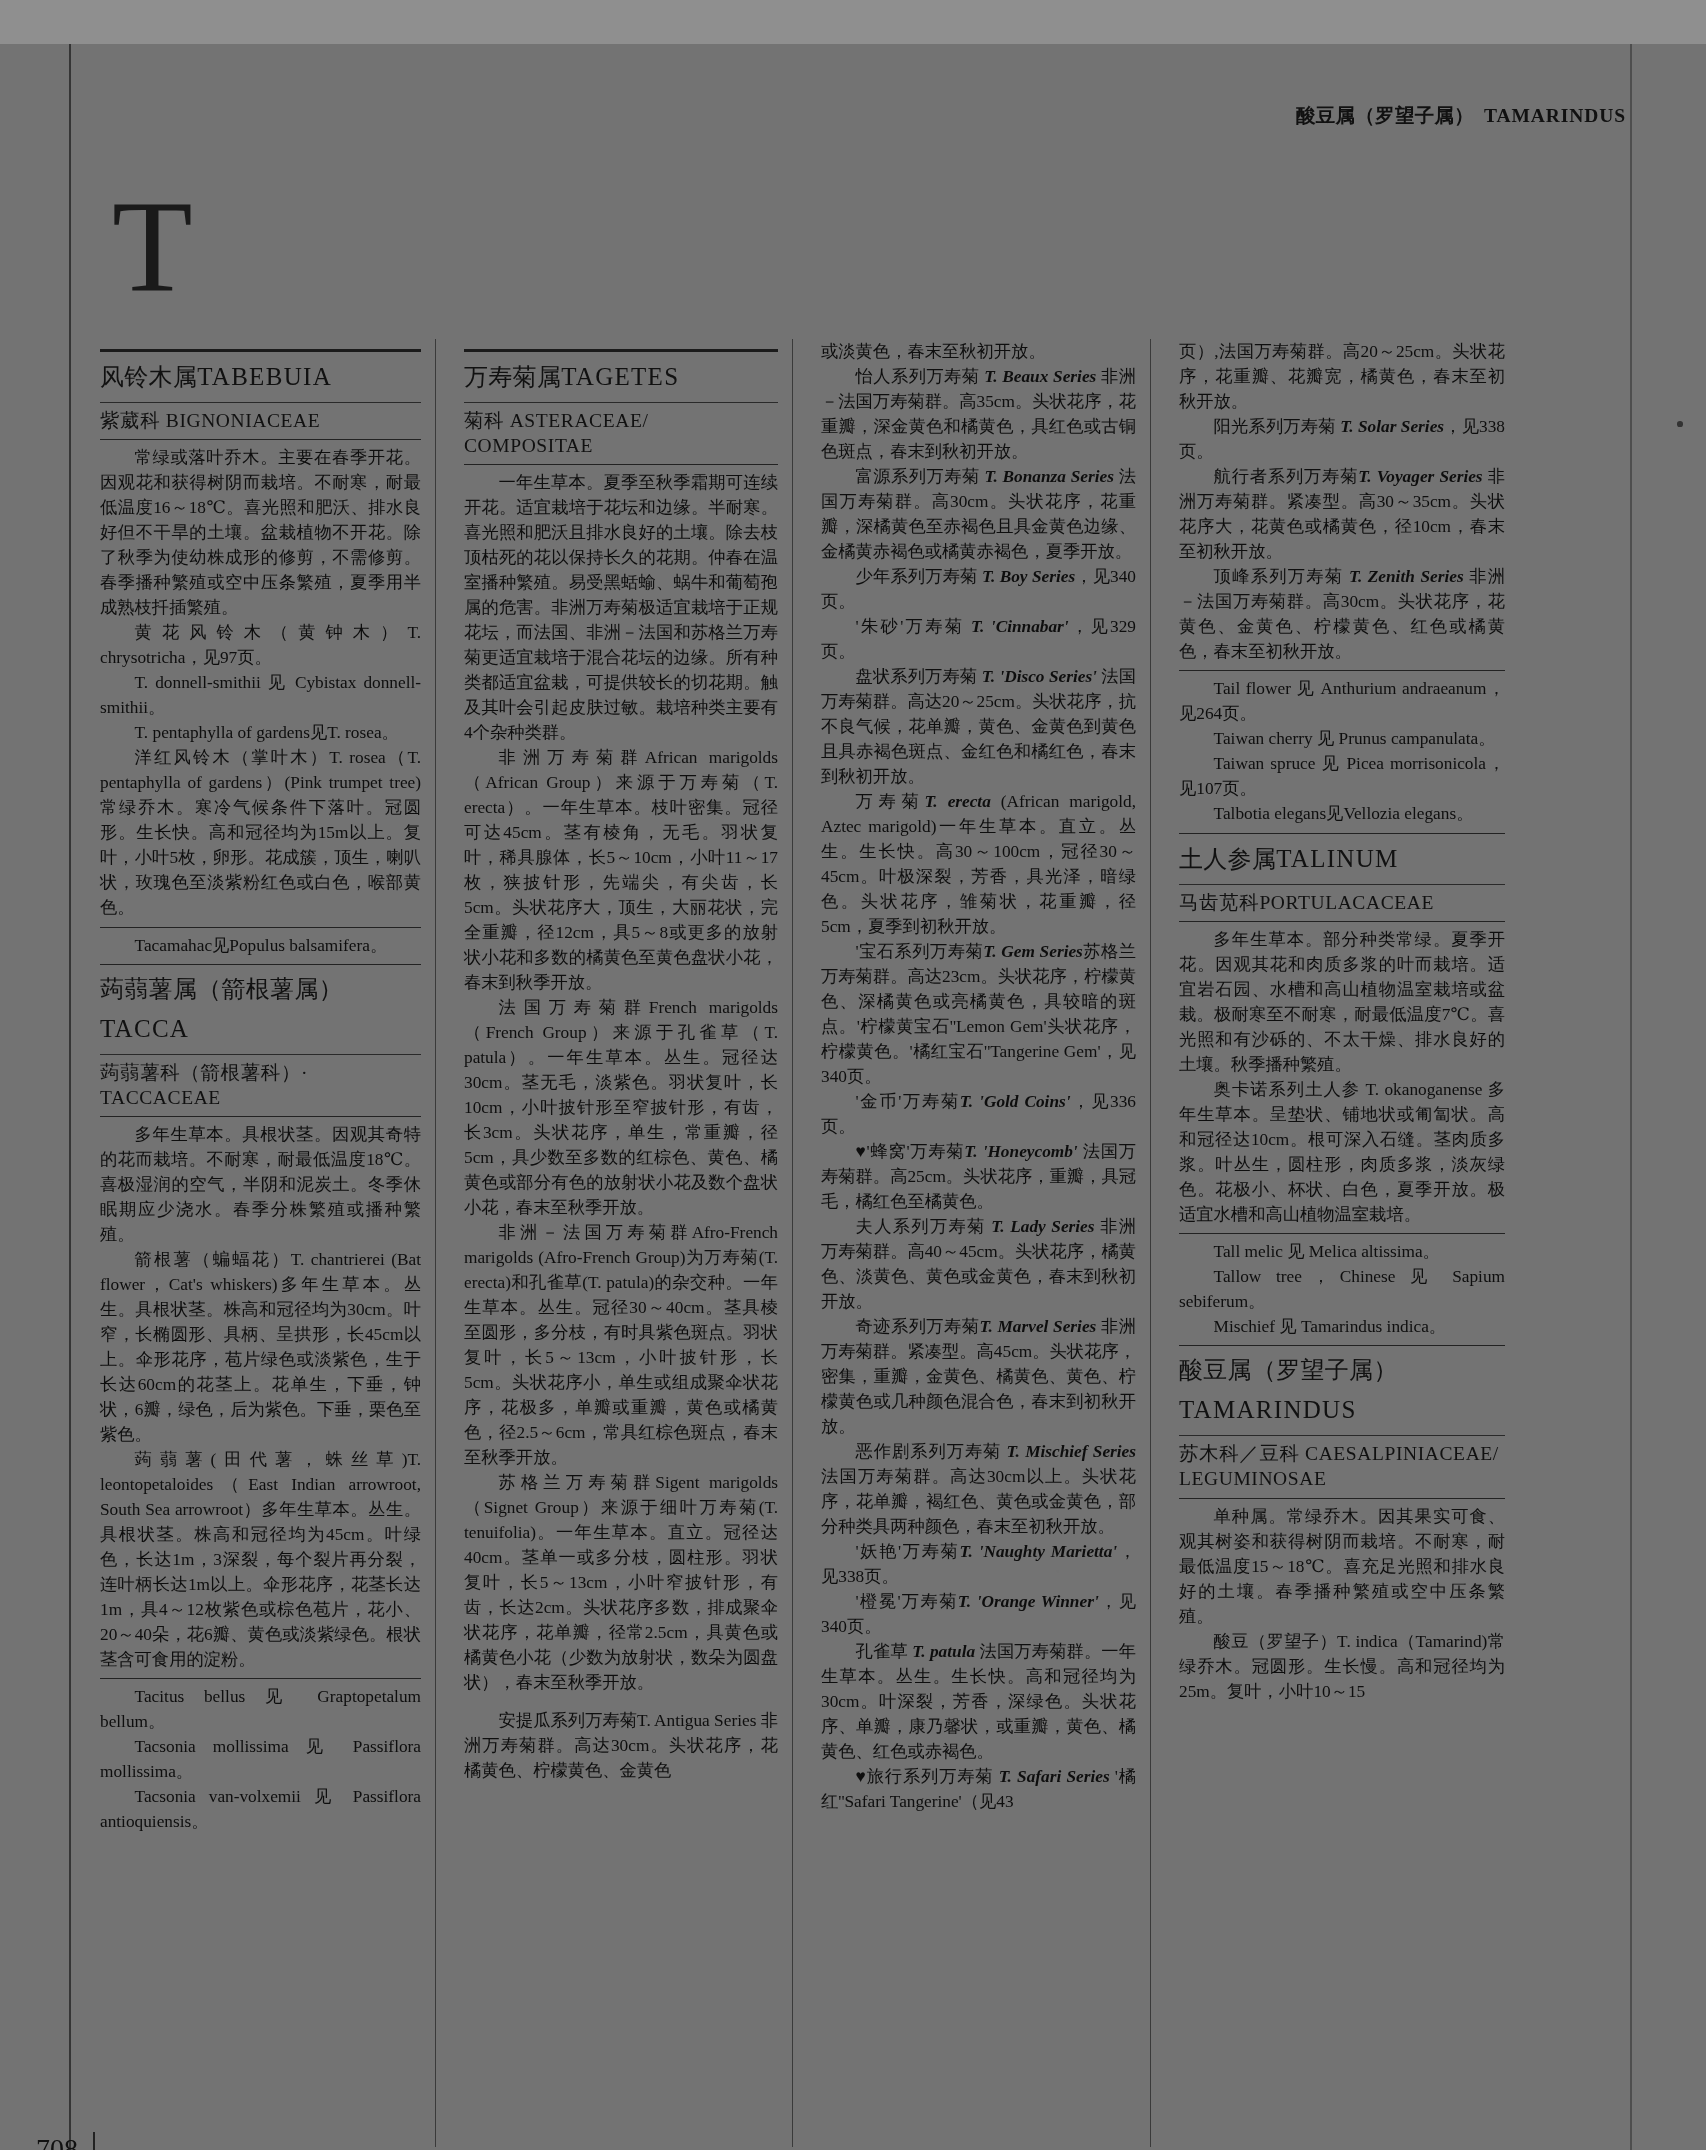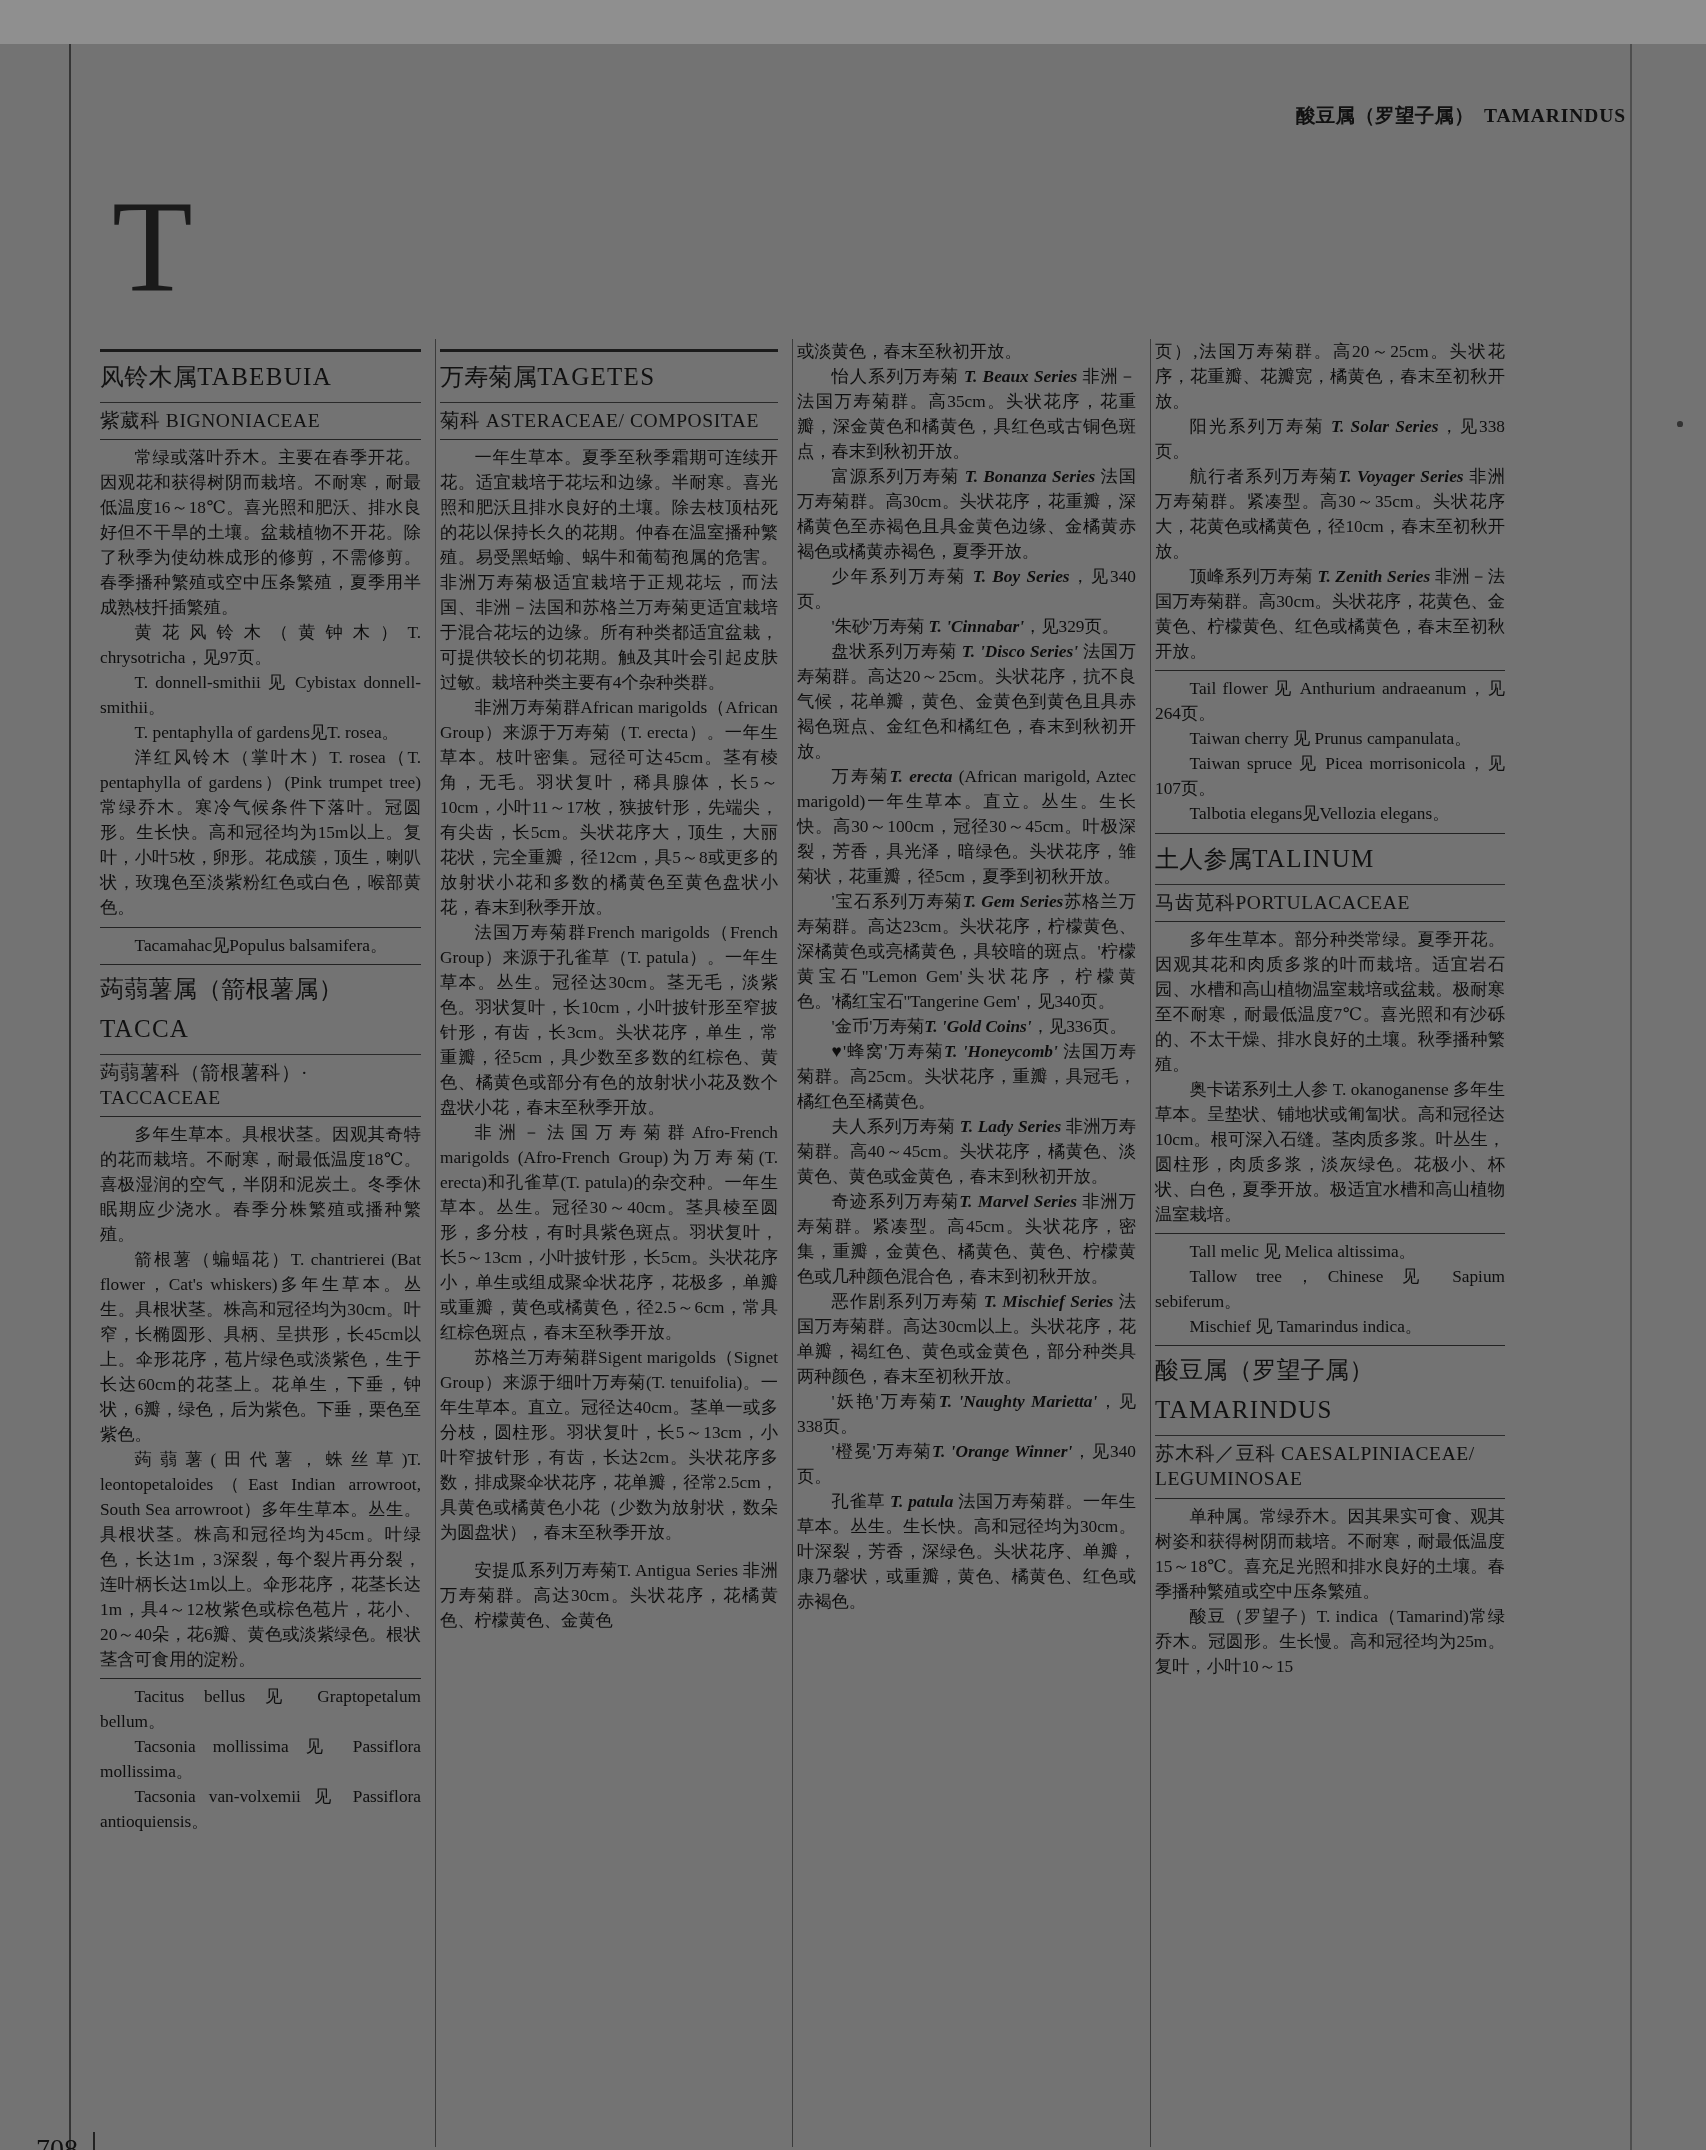--- a/index.html
+++ b/index.html
@@ -33,21 +33,21 @@
   .margin-dot{position:absolute;left:1677px;top:377px;width:5.7px;height:5.7px;border-radius:50%;background:#333;}
 
   
   .folio{position:absolute;left:36px;bottom:30px;font-size:28px;font-weight:400;color:#111;}
   .folio-rule{position:absolute;left:93px;bottom:35px;width:1.9px;height:28px;background:#222;}
 
   
   .cols{position:absolute;left:100px;top:295px;width:1520px;height:1808px;
         display:flex;gap:0;}
   .col{width:335px;padding:0 14px 0 0;box-sizing:border-box;position:relative;}
-  .col + .col{border-left:1.3px solid #3a3a3a;padding-left:4px;}
+  .col + .col{border-left:1.3px solid #3a3a3a;padding-left:28px;}
   .col:nth-child(2){width:357px;}
   .col:nth-child(3){width:358px;}
   .col:nth-child(4){width:369px;}
   .hr-heavy{border:0;border-top:3.1px solid #1b1b1b;margin:10px 0 5px 0;}
   .hr-light{border:0;border-top:1.3px solid #2a2a2a;margin:5px 0 5px 0;}
   .hr-mid{border:0;border-top:1.9px solid #222;margin:6.3px 0 5px 0;}
   .genus-name{font-size:24px;line-height:39px;color:#111;letter-spacing:0.3px;}
   .genus-name .lat{letter-spacing:1.3px;font-variant:small-caps;font-size:25px;}
   .family{font-size:19.5px;line-height:25px;color:#111;letter-spacing:0.6px;}
 
@@ -162,20 +162,21 @@
       <p class="t ind"><span class="cn-b">奇迹系列万寿菊</span><bi>T. Marvel Series</bi> <span>非洲万寿菊群。紧凑型。高45cm。头状花序，密集，重瓣，金黄色、橘黄色、黄色、柠檬黄色或几种颜色混合色，春末到初秋开放。</span></p>
 
       <p class="t ind"><span class="cn-b">恶作剧系列万寿菊</span> <bi>T. Mischief Series</bi> <span>法国万寿菊群。高达30cm以上。头状花序，花单瓣，褐红色、黄色或金黄色，部分种类具两种颜色，春末至初秋开放。</span></p>
 
       <p class="t ind"><span class="cn-b">'妖艳'万寿菊</span><bi>T. 'Naughty Marietta'</bi><span>，见338页。</span></p>
 
       <p class="t ind"><span class="cn-b">'橙冕'万寿菊</span><bi>T. 'Orange Winner'</bi><span>，见340页。</span></p>
 
       <p class="t ind"><span class="cn-b">孔雀草</span> <bi>T. patula</bi> <span>法国万寿菊群。一年生草本。丛生。生长快。高和冠径均为30cm。叶深裂，芳香，深绿色。头状花序、单瓣，康乃馨状，或重瓣，黄色、橘黄色、红色或赤褐色。</span></p>
 
+      <p class="t ind"><span class="sym">♥</span><span class="cn-b">旅行系列万寿菊</span> <bi>T. Safari Series</bi> <span>'橘红''Safari Tangerine'（见43</span></p>
     </div>
 
     <div class="col">
       <p class="t">页）,法国万寿菊群。高20～25cm。头状花序，花重瓣、花瓣宽，橘黄色，春末至初秋开放。</p>
 
       <p class="t ind"><span class="cn-b">阳光系列万寿菊</span> <bi>T. Solar Series</bi><span>，见338页。</span></p>
 
 
       <p class="t ind"><span class="cn-b">航行者系列万寿菊</span><bi>T. Voyager Series</bi> <span>非洲万寿菊群。紧凑型。高30～35cm。头状花序大，花黄色或橘黄色，径10cm，春末至初秋开放。</span></p>
 

